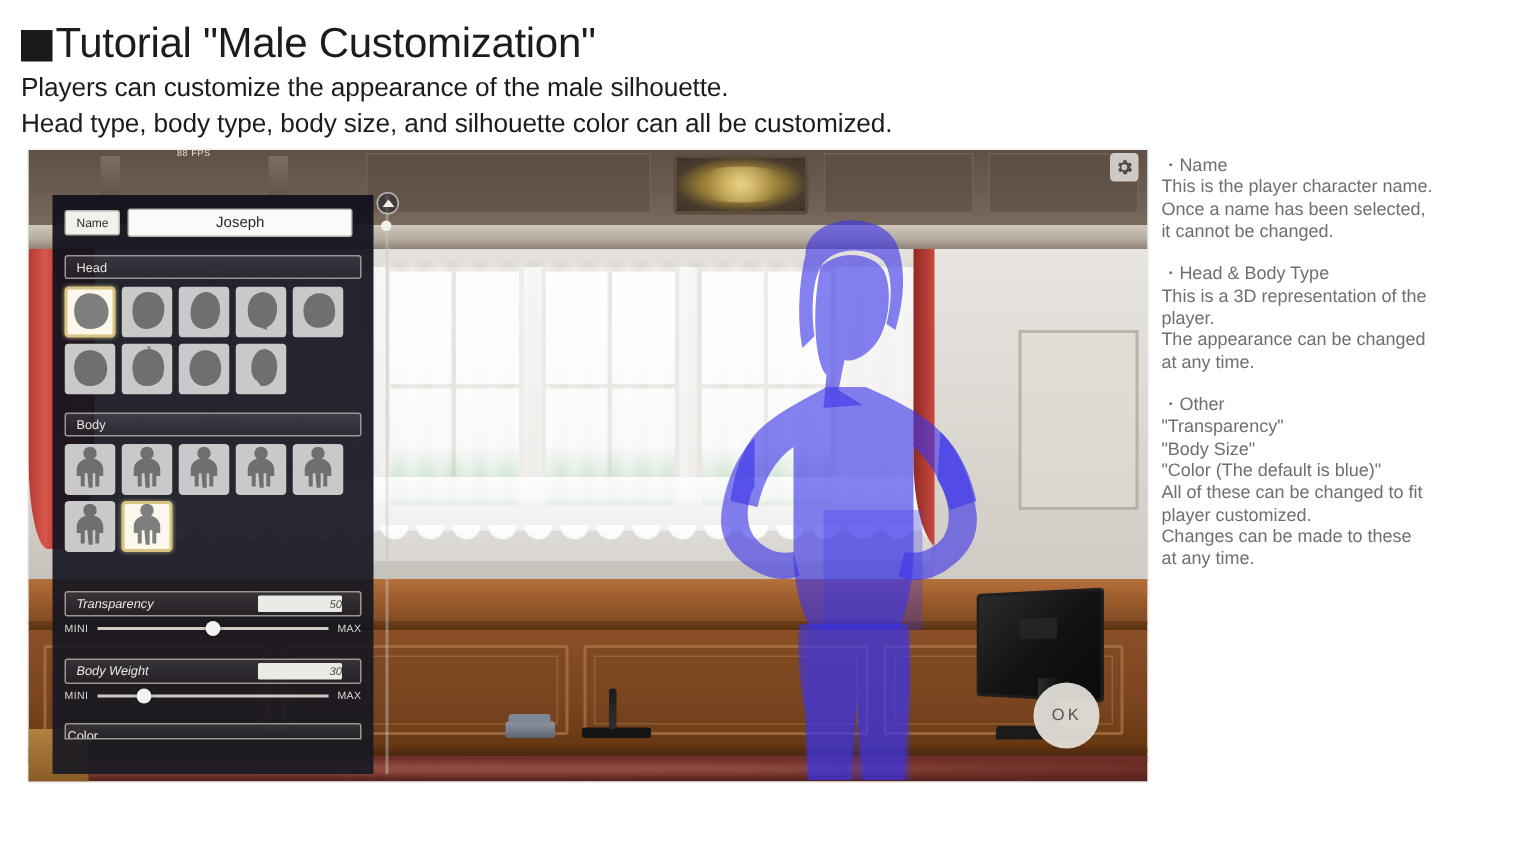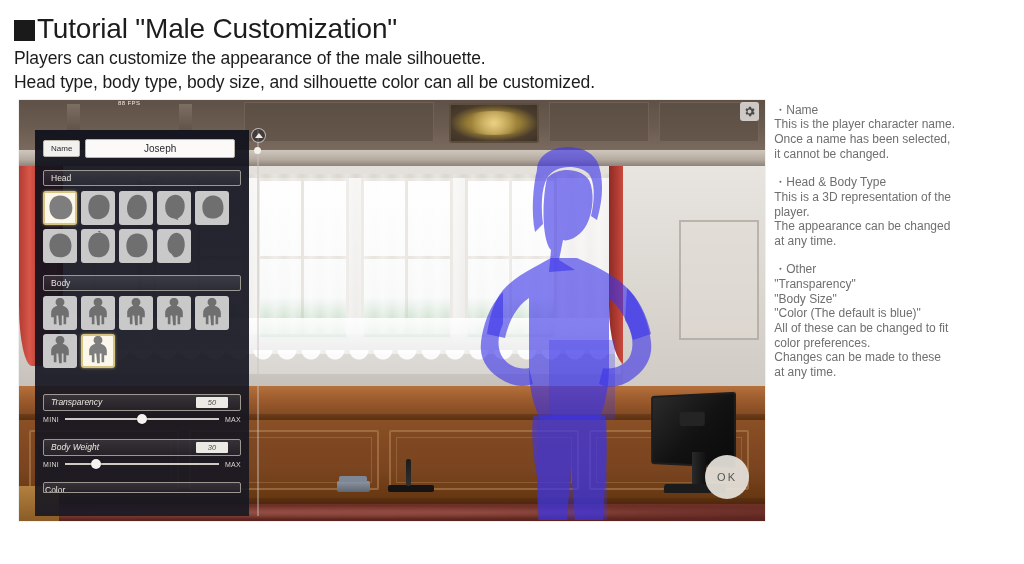--- a/index.html
+++ b/index.html
@@ -237,21 +237,21 @@
     position: absolute; left: 99px; top: 0px; font-size: 6px;
     color: #f2e5d8; letter-spacing: .4px; font-family: "Liberation Sans", sans-serif;
   }
   .gear-btn {
     position: absolute; right: 6px; top: 2px; width: 19px; height: 19px;
     background: rgba(230,228,224,.82); border-radius: 3px;
     display: flex; align-items: center; justify-content: center;
   }
   .gear-btn svg { width: 13px; height: 13px; }
   .ok-btn {
-    position: absolute; right: 16px; bottom: 22px;
+    position: absolute; right: 32px; bottom: 22px;
     width: 44px; height: 44px; border-radius: 50%;
     background: rgba(229,226,220,.93);
     display: flex; align-items: center; justify-content: center;
     font-size: 11px; color: #555; letter-spacing: 2.2px;
   }
 
   
   .cust-panel {
     position: absolute; left: 16px; top: 30px;
     width: 214px; height: 386px;
@@ -296,21 +296,21 @@
   .slider-head {
     display: flex; align-items: center; justify-content: space-between;
     border: 1px solid #9b9792; border-radius: 2px;
     padding: 2px 12px 2px 7px;
     background: linear-gradient(rgba(255,255,255,.10), rgba(255,255,255,.03));
     font-style: italic;
   }
   .slider-name { color: #e9e6e0; font-size: 8.5px; }
   .slider-value {
     background: #eceae4; color: #4a4a4a; font-size: 7.5px;
-    padding: 1px 0; width: 32px; text-align: center; border-radius: 1px;
+    padding: 1px 0; width: 56px; text-align: right; border-radius: 1px;
   }
   .slider-track-row {
     display: flex; align-items: center; gap: 6px; margin-top: 5px;
   }
   .minmax { color: #ddd9d3; font-size: 7px; letter-spacing: .3px; }
   .track { position: relative; flex: 1; height: 2px; background: #cfcbc4; }
   .knob {
     position: absolute; top: 50%; transform: translate(-50%,-50%);
     width: 10px; height: 10px; border-radius: 50%;
     background: #f5f3ef; box-shadow: 0 0 2px rgba(0,0,0,.5);
@@ -622,19 +622,19 @@
         <div class="info-line">player.</div>
         <div class="info-line">The appearance can be changed</div>
         <div class="info-line">at any time.</div>
       </div>
       <div class="info-group">
         <div class="info-line">・Other</div>
         <div class="info-line">"Transparency"</div>
         <div class="info-line">"Body Size"</div>
         <div class="info-line">"Color (The default is blue)"</div>
         <div class="info-line">All of these can be changed to fit</div>
-        <div class="info-line">color preferences.</div>
+        <div class="info-line">player customized.</div>
         <div class="info-line">Changes can be made to these</div>
         <div class="info-line">at any time.</div>
       </div>
     </div>
 
 </div>
 
 </body></html>

